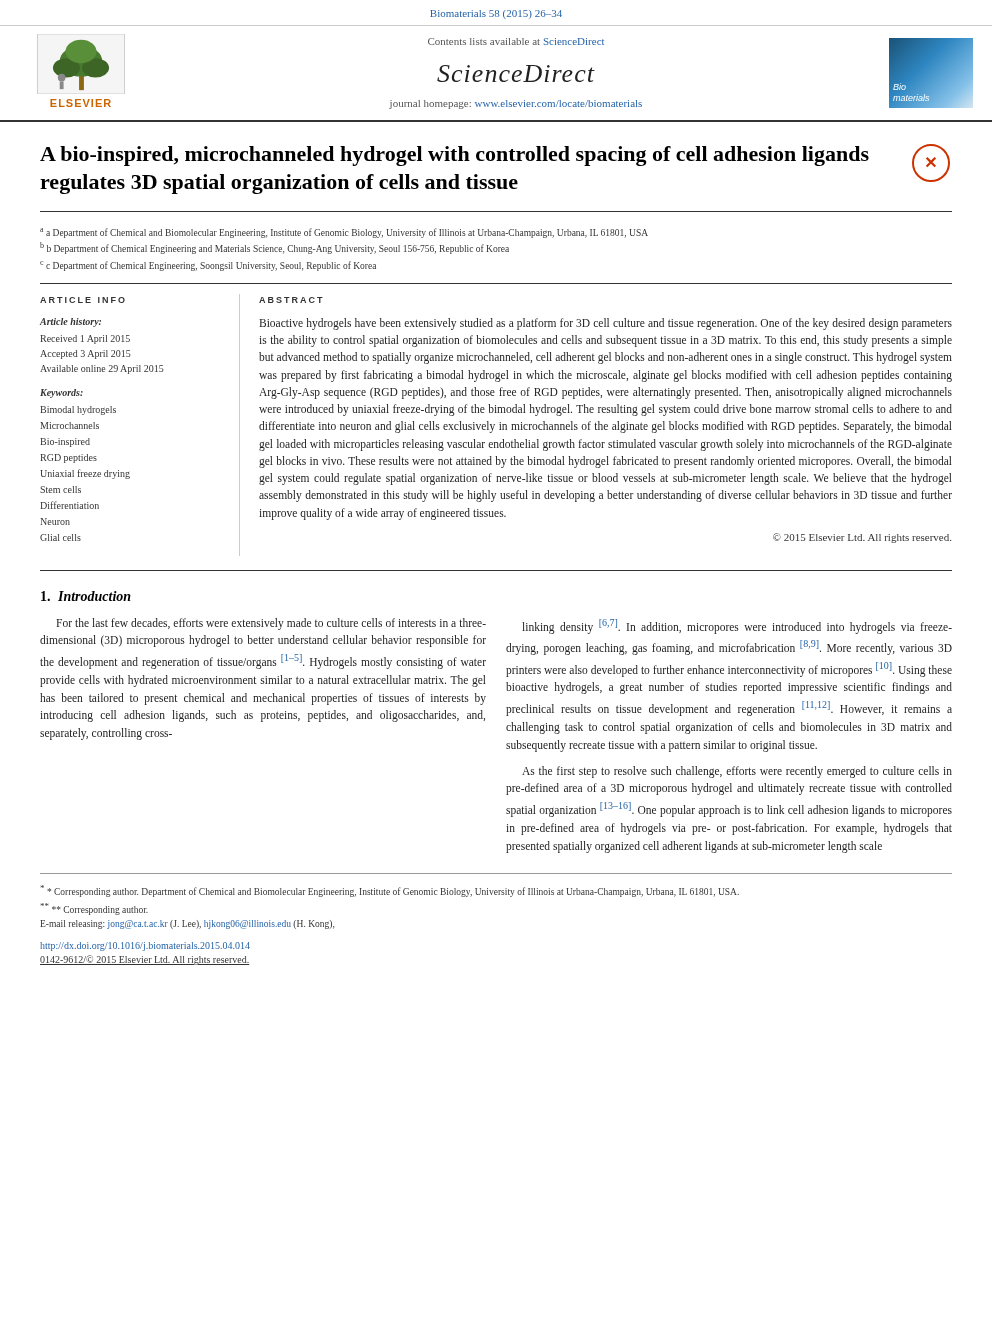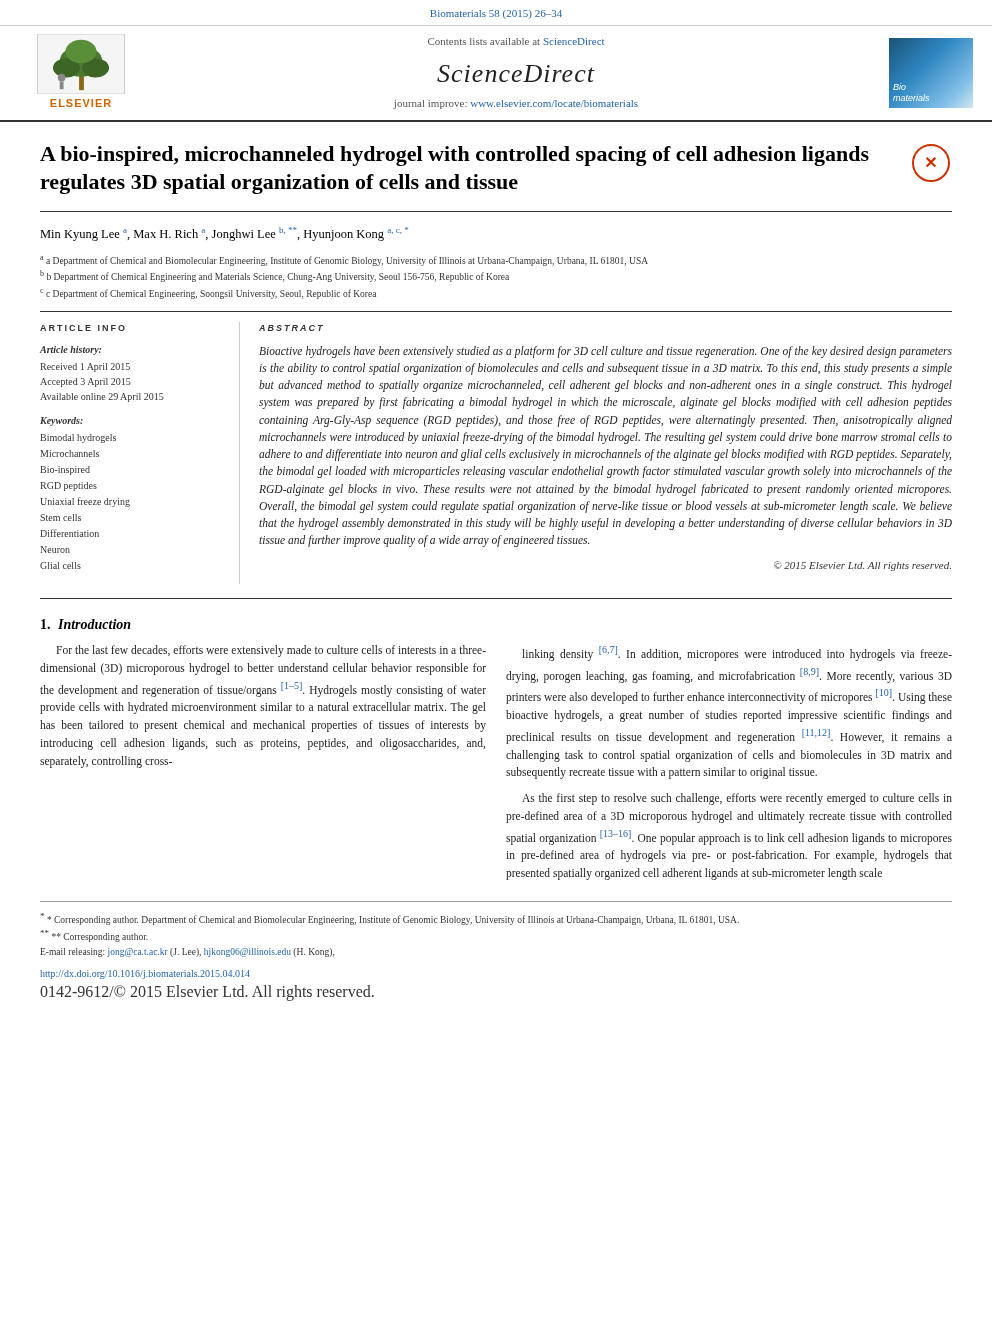--- a/index.html
+++ b/index.html
@@ -204,21 +204,20 @@
 
     .left-col {
       width: 200px;
       flex-shrink: 0;
       border-right: 1px solid #ccc;
       padding-right: 14px;
     }
 
     .right-col {
       flex: 1;
-      font-style: italic;
     }
 
     .section-heading-small {
       font-size: 9px;
       font-weight: bold;
       letter-spacing: 2px;
       text-transform: uppercase;
       color: #333;
       margin-bottom: 8px;
       font-family: Arial, sans-serif;
@@ -333,22 +332,23 @@
       vertical-align: super;
     }
 
     .doi-line {
       font-size: 10px;
       color: #2563a8;
       margin-top: 6px;
     }
 
     .issn-line {
-      font-size: 16px;
-      color: #333;
+      font-size: 10px;
+      color: #333;
+      text-decoration: underline;
     }
   </style>
 </head>
 <body>
 
 <div class="journal-top-bar">
   <span>Biomaterials 58 (2015) 26–34</span>
 </div>
 
 <div class="journal-header">
@@ -371,47 +371,41 @@
     <div class="elsevier-label">ELSEVIER</div>
   </div>
 
   <div class="journal-center">
     <div class="science-direct-line">
       <span>Contents lists available at</span>
       <span class="science-direct-link">ScienceDirect</span>
     </div>
     <div class="journal-name-big">ScienceDirect</div>
     <div class="journal-homepage-line">
-      <span>journal improve:</span>
+      <span>journal homepage:</span>
       <span class="journal-homepage-link">www.elsevier.com/locate/biomaterials</span>
     </div>
   </div>
 
   <div class="journal-logo-right">
     <div class="bio-logo-box">
       <div class="bio-logo-text">Bio<br>materials</div>
     </div>
   </div>
 </div>
 
 <div class="main-content">
 
   <div class="article-title-section">
     <div class="article-title">A bio-inspired, microchanneled hydrogel with controlled spacing of cell adhesion ligands regulates 3D spatial organization of cells and tissue</div>
     <div class="crossmark-badge">
       <div class="crossmark-inner">✕</div>
     </div>
   </div>
 
-  <div class="authors-line">
-    <span>Min Kyung Lee <span class="author-sup">a</span>, </span>
-    <span>Max H. Rich <span class="author-sup">a</span>, </span>
-    <span>Jonghwi Lee <span class="author-sup">b, <span class="double-star">**</span></span>, </span>
-    <span>Hyunjoon Kong <span class="author-sup">a, c, *</span></span>
-  </div>
 
   <div class="affiliations">
     <div class="affiliation-line">
       <sup style="font-size:8px">a</sup> <span>a Department of Chemical and Biomolecular Engineering, Institute of Genomic Biology, University of Illinois at Urbana-Champaign, Urbana, IL 61801, USA</span>
     </div>
     <div class="affiliation-line">
       <sup style="font-size:8px">b</sup> <span>b Department of Chemical Engineering and Materials Science, Chung-Ang University, Seoul 156-756, Republic of Korea</span>
     </div>
     <div class="affiliation-line">
       <sup style="font-size:8px">c</sup> <span>c Department of Chemical Engineering, Soongsil University, Seoul, Republic of Korea</span>

